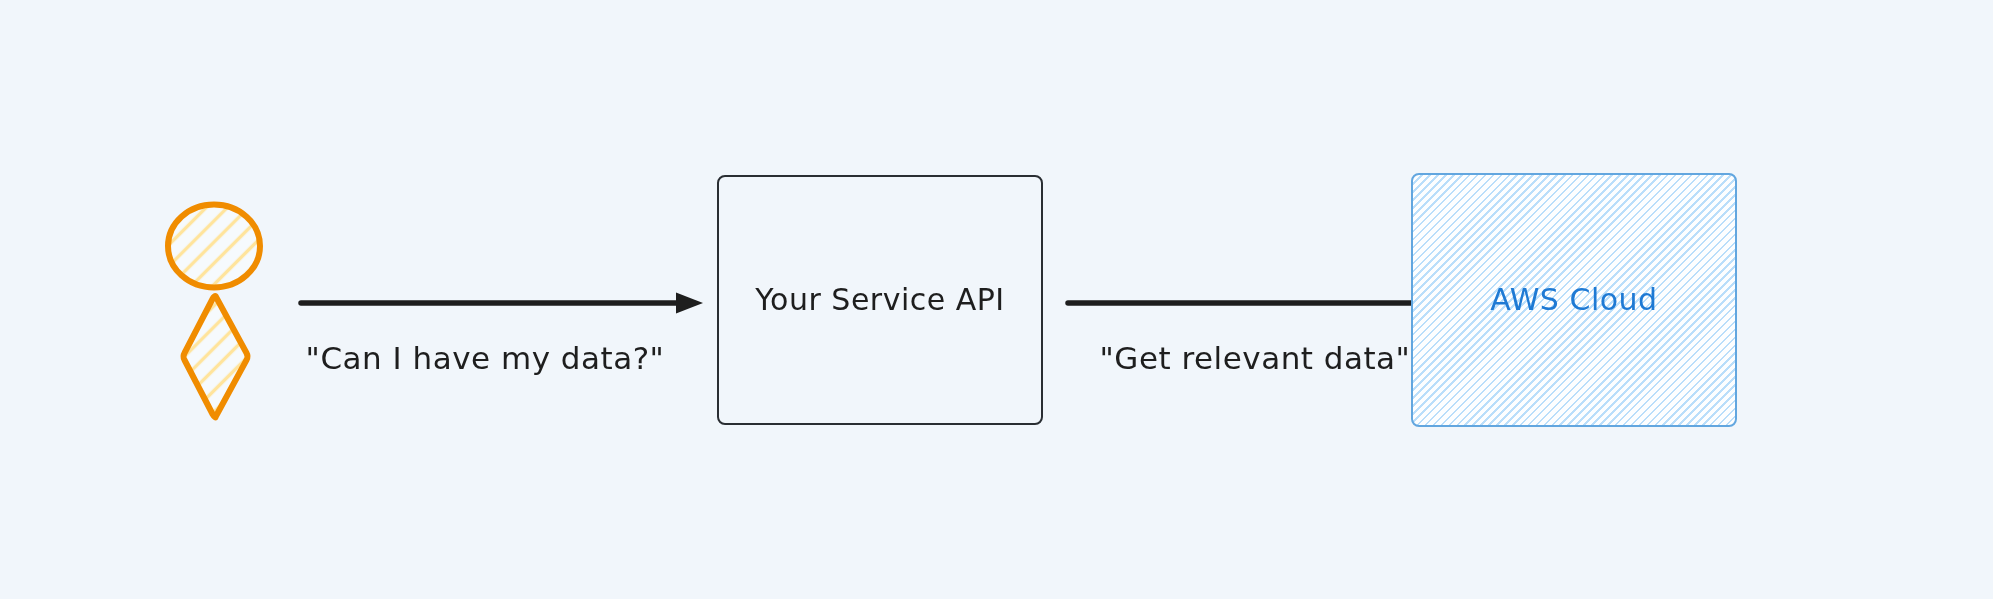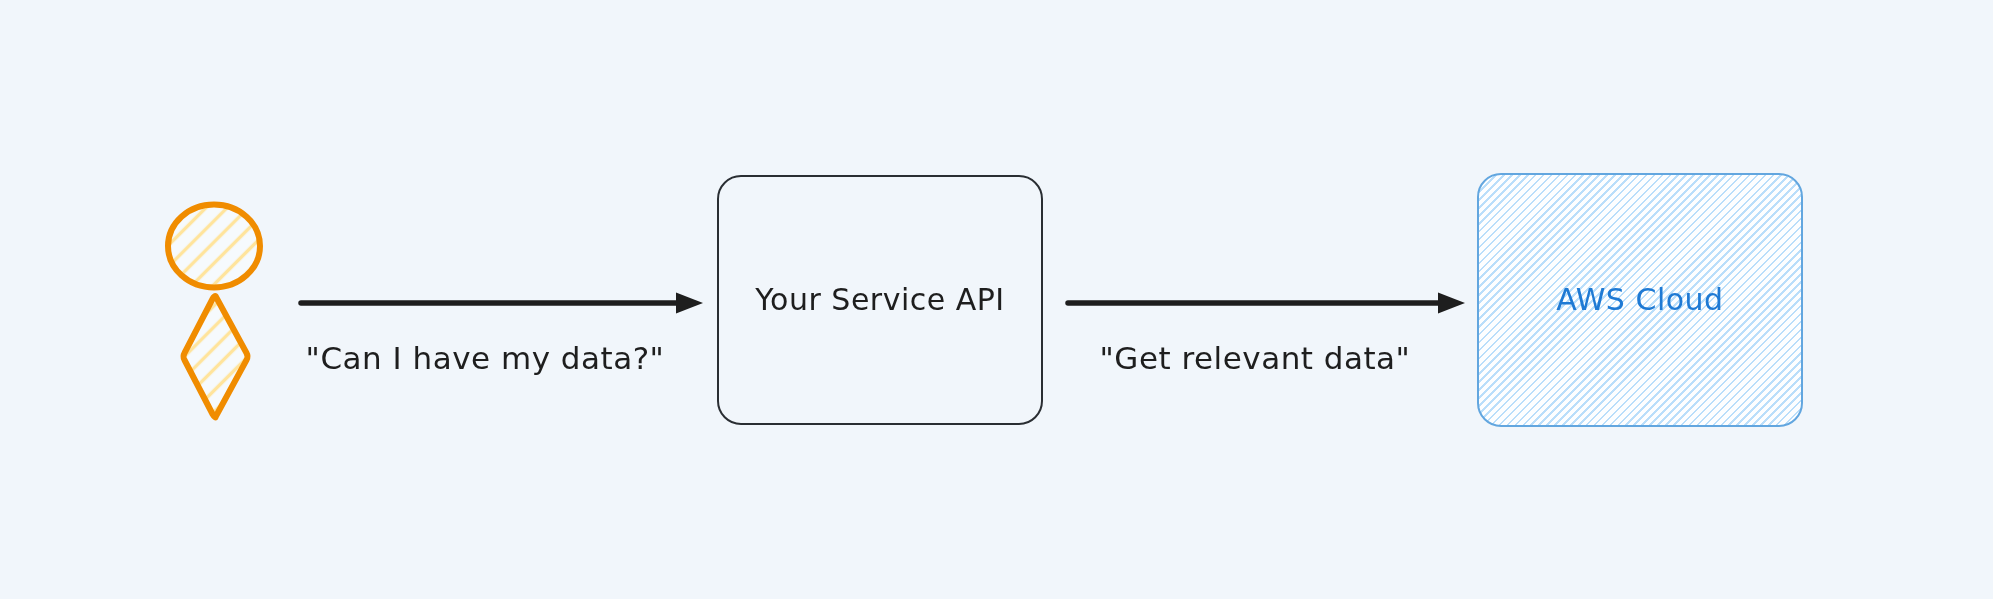--- a/index.html
+++ b/index.html
@@ -14,21 +14,21 @@
     background: #f1f6fb;
     overflow: hidden;
     font-family: "DejaVu Sans", sans-serif;
   }
   .abs { position: absolute; }
 
   
   .node-box {
     position: absolute;
     box-sizing: border-box;
-    border-radius: 24px;
+    border-radius: 8px;
     display: flex;
     align-items: center;
     justify-content: center;
     text-align: center;
   }
   .node-label {
     font-size: 30px;
     line-height: 1.28;
     letter-spacing: 0.5px;
     white-space: nowrap;
@@ -37,21 +37,21 @@
     left: 717px;
     top: 175px;
     width: 326px;
     height: 250px;
     border: 2.5px solid #2a2e33;
     background: transparent;
   }
   #service-box .node-label { color: #1e1e1e; }
 
   #aws-box {
-    left: 1477px;
+    left: 1411px;
     top: 173px;
     width: 326px;
     height: 254px;
     border: 2.5px solid #62a6df;
     background:
       repeating-linear-gradient(
         135deg,
         rgba(150, 205, 248, 0.65) 0px,
         rgba(150, 205, 248, 0.65) 1.8px,
         rgba(255, 255, 255, 0)  1.8px,

